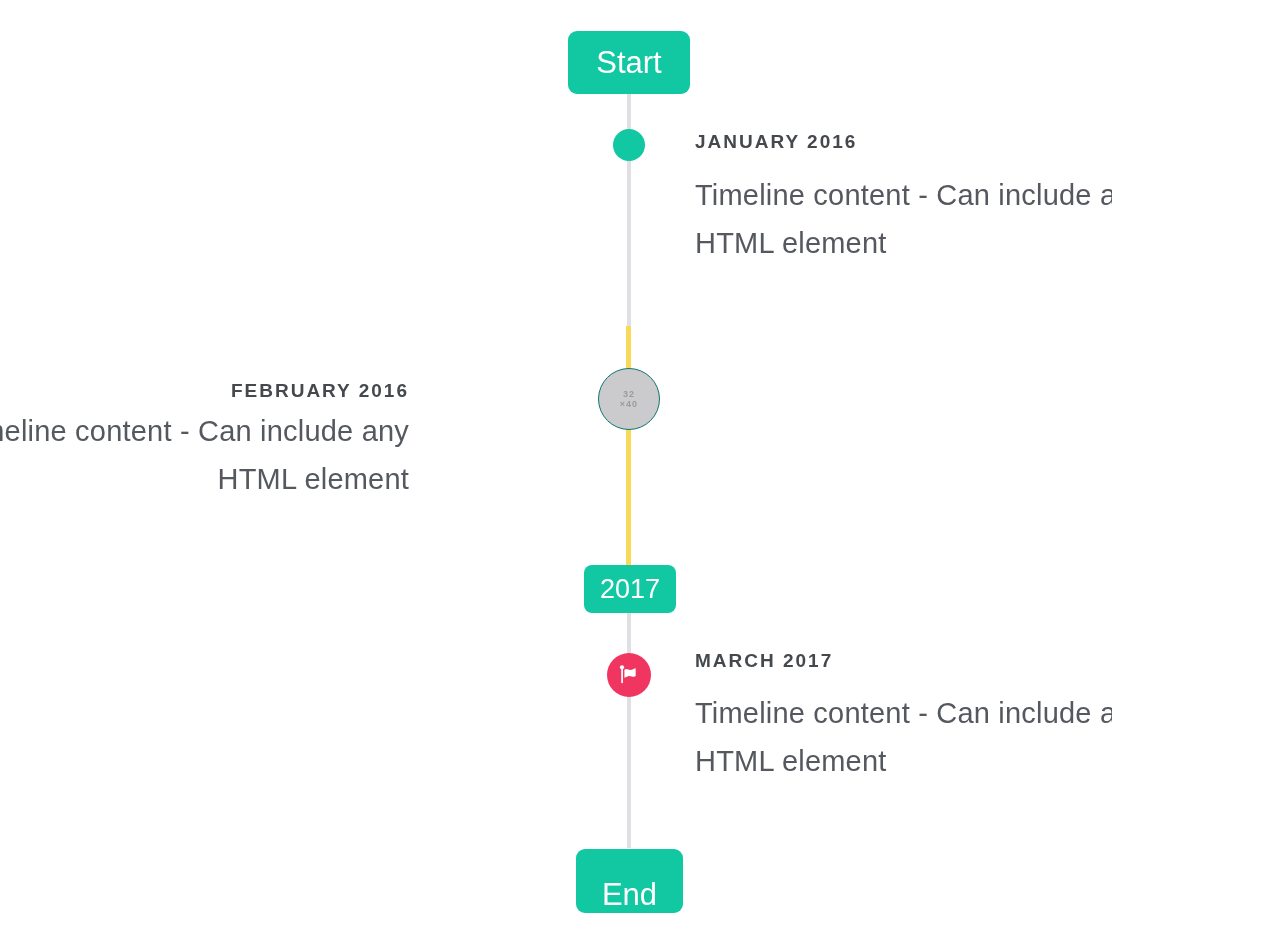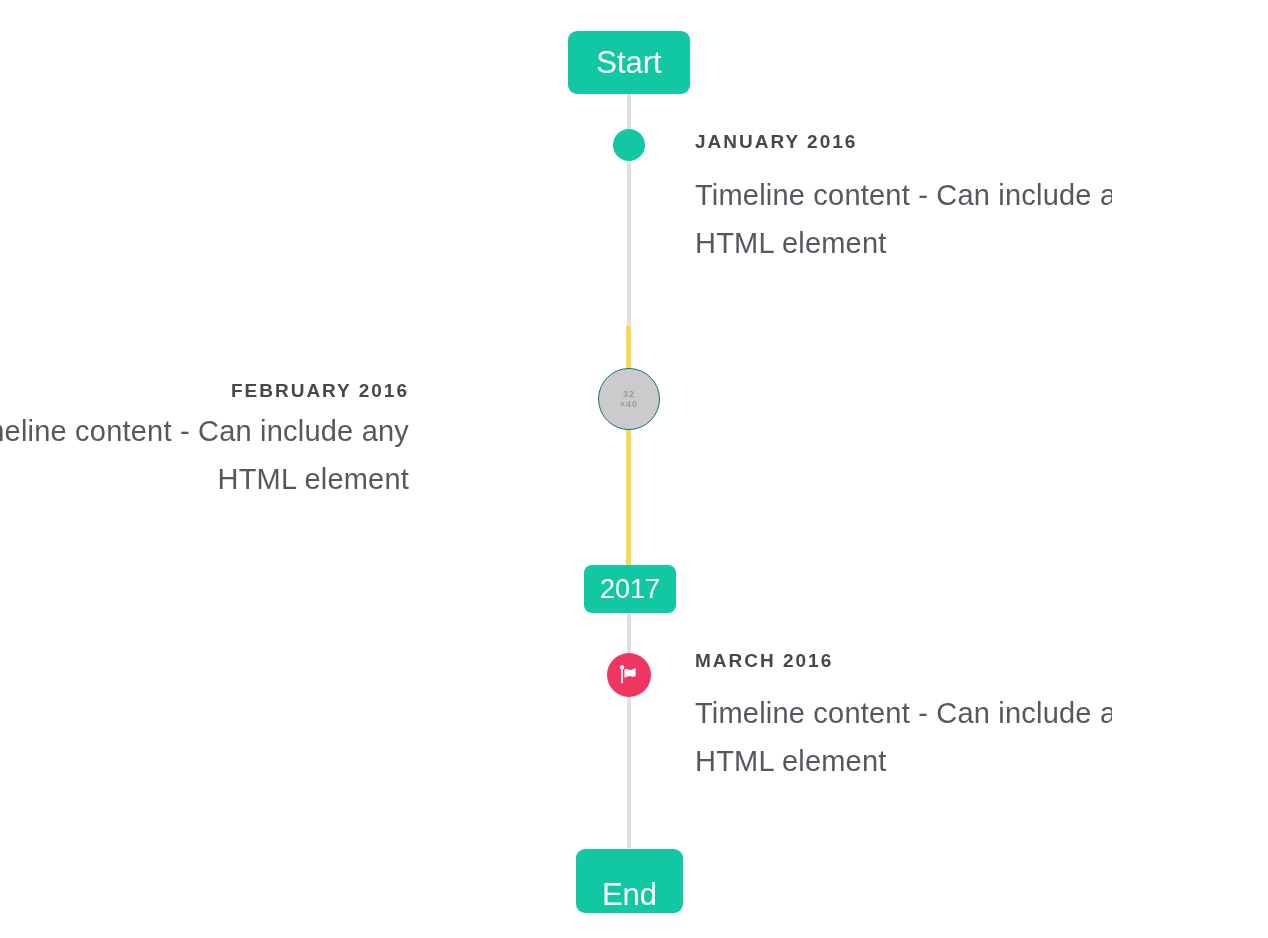--- a/index.html
+++ b/index.html
@@ -132,20 +132,20 @@
     <span>2017</span>
   </div>
 
   <div class="circle-flag">
     <svg class="flag-svg" width="22" height="22" viewBox="0 0 24 24" fill="#ffffff" xmlns="http://www.w3.org/2000/svg">
       <circle cx="4.4" cy="3.6" r="2.3"></circle>
       <rect x="3.5" y="4.5" width="1.9" height="16.5" rx="0.9"></rect>
       <path d="M7 6.2 C 9.6 4.2 12 7.6 14.8 6.4 C 16.4 5.7 17.6 4.9 19.3 4.6 L 19.3 13.2 C 16.7 15.4 13.9 12.1 11.1 13.3 C 9.6 13.9 8.4 14.6 7 14.9 Z"></path>
     </svg>
   </div>
-  <div class="item-title side-right title-mar">MARCH 2016</div>
+  <div class="item-title side-right title-mar">MARCH 2017</div>
   <div class="item-content side-right content-mar">Timeline content - Can include any HTML element</div>
 
   <div class="badge badge-end">
     <span>End</span>
   </div>
 
 </div>
 
 </body></html>

